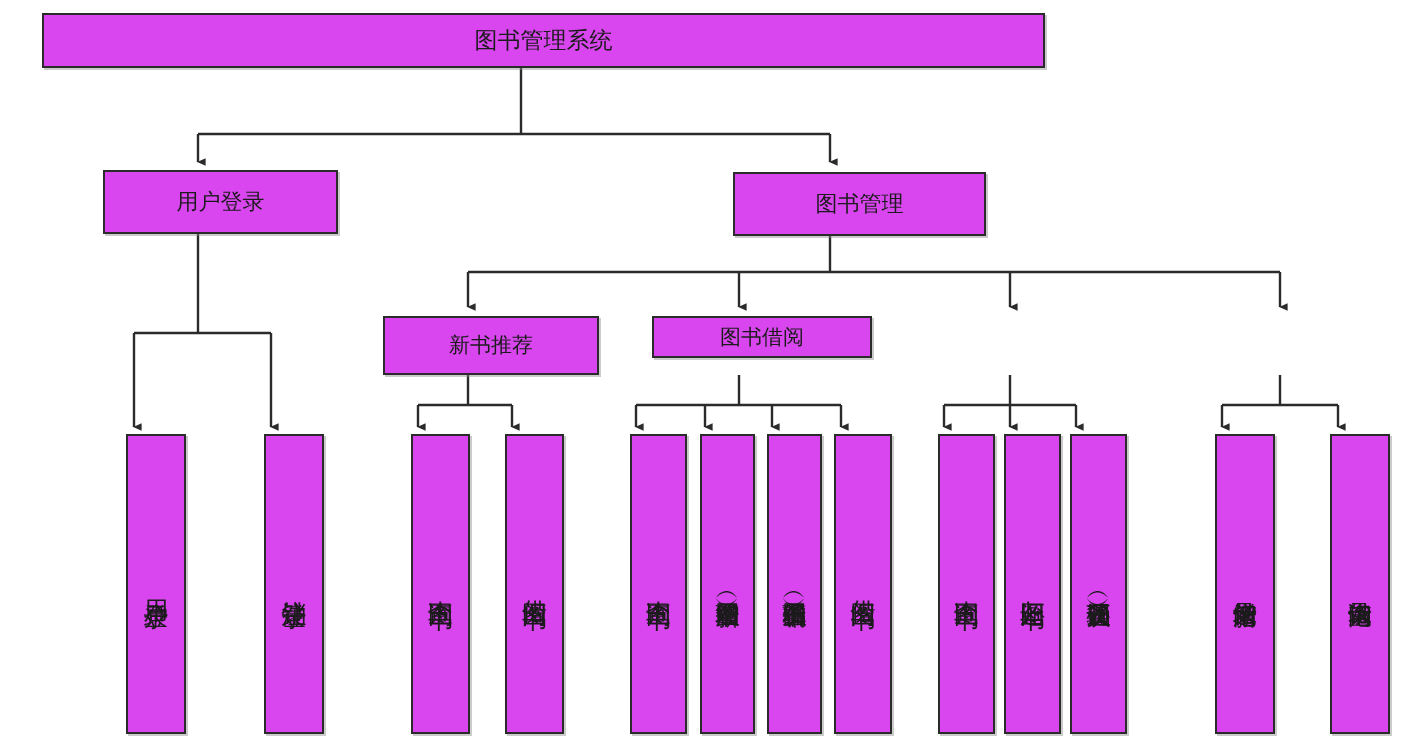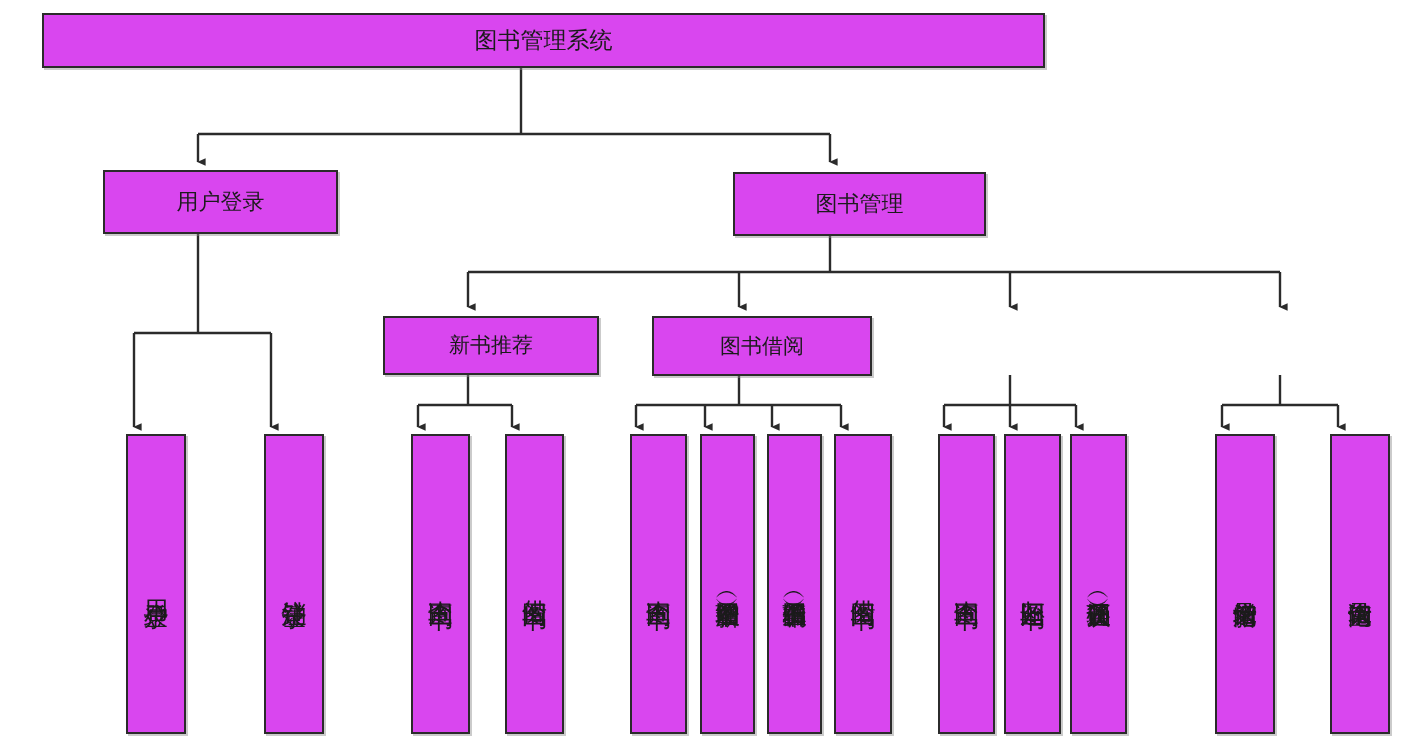--- a/index.html
+++ b/index.html
@@ -140,21 +140,21 @@
   <div class="node node-l2" style="left:81px; top:170px; width:235px; height:64px;">
     <span class="label">用户登录</span>
   </div>
   <div class="node node-l2" style="left:711px; top:172px; width:253px; height:64px;">
     <span class="label">图书管理</span>
   </div>
 
   <div class="node node-l3" style="left:361px; top:316px; width:216px; height:59px;">
     <span class="label">新书推荐</span>
   </div>
-  <div class="node node-l3" style="left:630px; top:316px; width:220px; height:60px;">
+  <div class="node node-l3" style="left:630px; top:316px; width:220px; height:42px;">
     <span class="label">图书借阅</span>
   </div>
 
   <div class="node node-leaf" style="left:104px; top:434px; width:60px; height:300px;">
     <span class="label">用户登录</span>
   </div>
   <div class="node node-leaf" style="left:242px; top:434px; width:60px; height:300px;">
     <span class="label">注销登录</span>
   </div>
 

